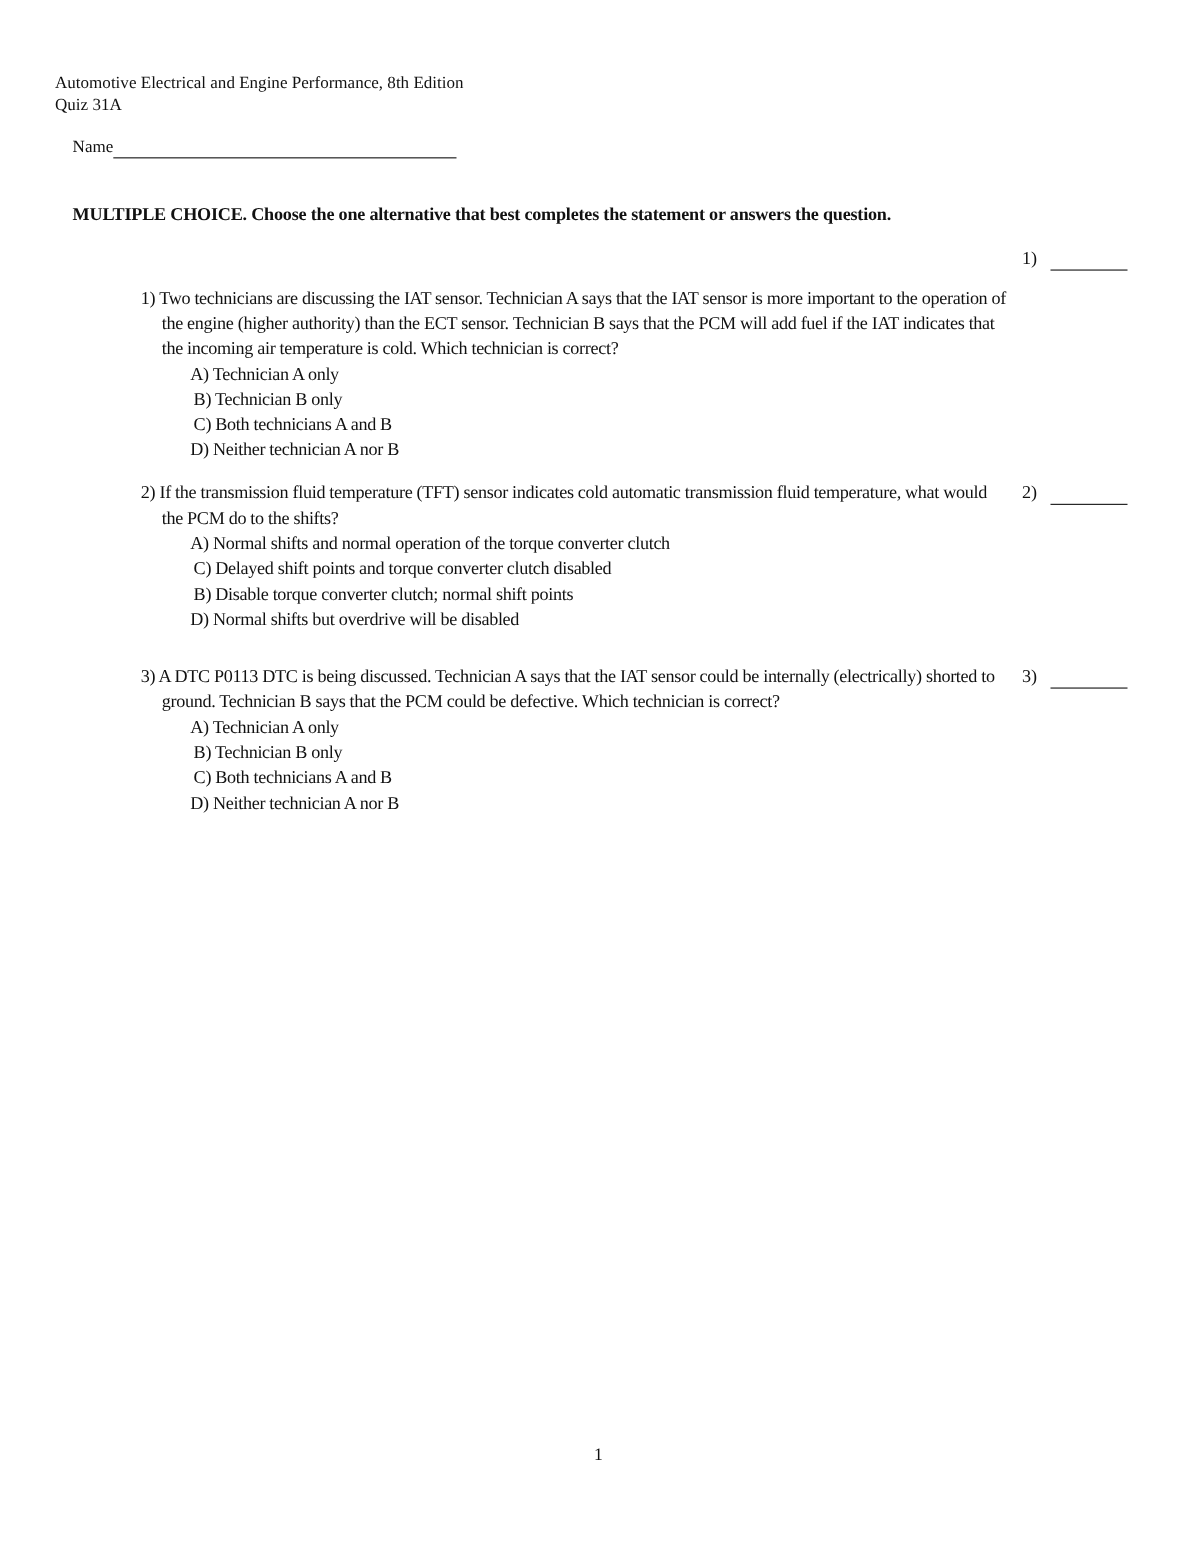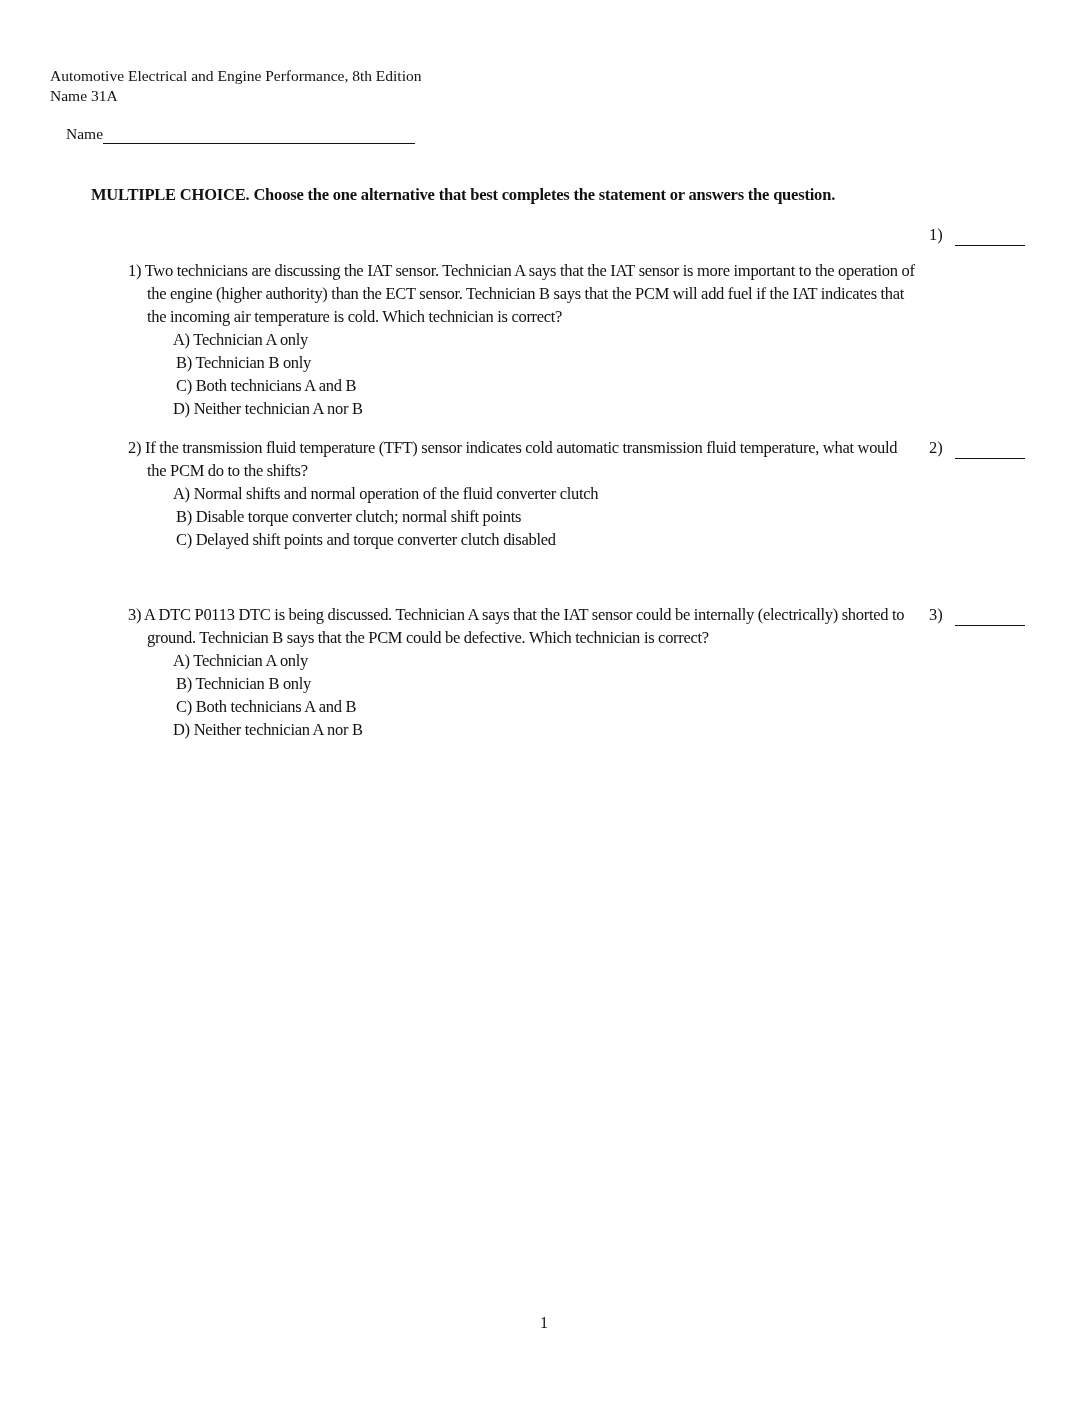--- a/index.html
+++ b/index.html
@@ -6,37 +6,37 @@
   body {
     width: 1088px; height: 1408px; position: relative; overflow: hidden;
     color: #111111;
     font-family: "Liberation Serif", "DejaVu Serif", serif;
   }
   .header { position: absolute; left: 50px; top: 66px; font-size: 15.5px; line-height: 20px; }
   .name-row { position: absolute; left: 66px; top: 124px; font-size: 15.5px; line-height: 20px; display: flex; align-items: flex-end; }
   .name-line { display: inline-block; width: 312px; border-bottom: 1px solid #111; height: 19px; }
   .instructions {
     position: absolute; left: 66px; top: 185px; font-size: 16.5px; font-weight: bold;
-    letter-spacing: -0.2px; white-space: nowrap; margin-left: 25px;
+    letter-spacing: -0.2px; white-space: nowrap;
   }
   .question { position: absolute; left: 128px; width: 790px; font-size: 16.5px; line-height: 23px; letter-spacing: -0.3px; }
   .q-stem { padding-left: 19px; text-indent: -19px; }
   .choices { padding-left: 45px; font-family: Liberation Serif, serif; }
   .choice { white-space: nowrap; }
   .choice.b, .choice.c { padding-left: 3px; }
   .answer-slot { position: absolute; left: 929px; font-size: 16.5px; line-height: 23px; display: flex; align-items: flex-end; }
   .answer-line { display: inline-block; width: 70px; border-bottom: 1.5px solid #111; margin-left: 12px; height: 12px; }
   .page-num { position: absolute; top: 1314px; left: 0; width: 1088px; text-align: center; font-size: 16px; }
 </style>
 </head>
 <body>
 
 <div class="header">
   <div>Automotive Electrical and Engine Performance, 8th Edition</div>
-  <div>Name 31A</div>
+  <div>Quiz 31A</div>
 </div>
 
 <div class="name-row">
   <span>Name</span>
   <span class="name-line"></span>
 </div>
 
 <div class="instructions">MULTIPLE CHOICE.  Choose the one alternative that best completes the statement or answers the question.</div>
 
 <div class="question" style="top:223px;margin-top:36px;">
@@ -49,23 +49,24 @@
   </div>
 </div>
 <div class="answer-slot" style="top:223px;">
   <span>1)</span>
   <span class="answer-line"></span>
 </div>
 
 <div class="question" style="top:436px;">
   <div class="q-stem"><span>2)</span> <span>If the transmission fluid temperature (TFT) sensor indicates cold automatic transmission fluid temperature, what would the PCM do to the shifts?</span></div>
   <div class="choices">
-    <div class="choice">A) Normal shifts and normal operation of the fluid converter clutch</div>
+    <div class="choice">A) Normal shifts and normal operation of the torque converter clutch</div>
+    <div class="choice c">C) Delayed shift points and torque converter clutch disabled</div>
     <div class="choice b">B) Disable torque converter clutch; normal shift points</div>
-    <div class="choice c">C) Delayed shift points and torque converter clutch disabled</div>
+    <div class="choice">D) Normal shifts but overdrive will be disabled</div>
   </div>
 </div>
 <div class="answer-slot" style="top:436px;">
   <span>2)</span>
   <span class="answer-line"></span>
 </div>
 
 <div class="question" style="top:603px;">
   <div class="q-stem"><span>3)</span> <span>A DTC P0113 DTC is being discussed. Technician A says that the IAT sensor could be internally (electrically) shorted to ground. Technician B says that the PCM could be defective. Which technician is correct?</span></div>
   <div class="choices">

